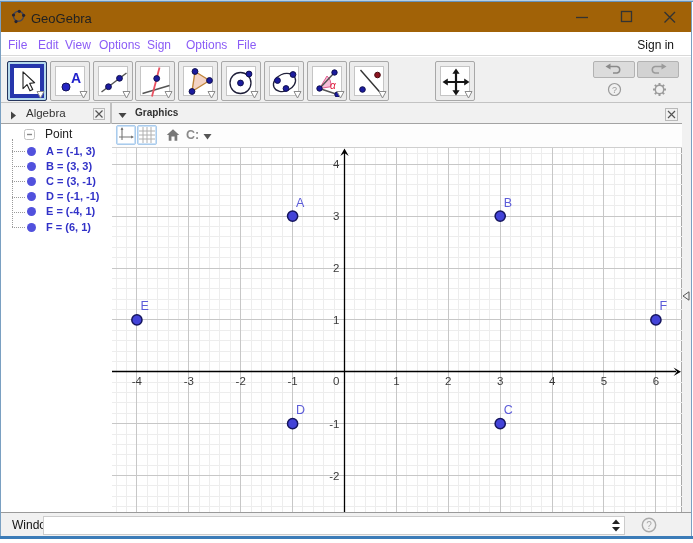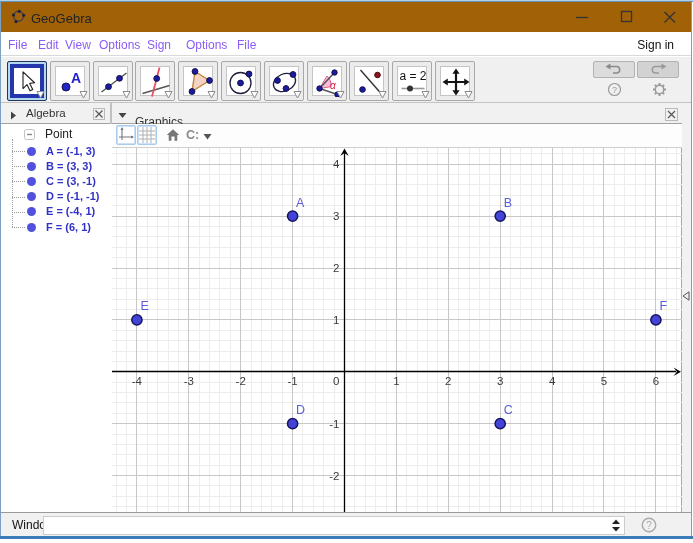--- a/index.html
+++ b/index.html
@@ -161,30 +161,20 @@
     <div class="tb" style="left:348.4px;top:4px">
       <div class="ti"><svg width="30" height="30" viewBox="0 0 30 30">
           <path d="M5.5 3 L26 26.5" stroke="#333" stroke-width="1.4"></path>
           <circle cx="22.5" cy="8" r="2.8" fill="#8c1420" stroke="#4a0a10"></circle>
           <circle cx="7.5" cy="22.5" r="2.8" fill="#1b1b9e" stroke="#10104e"></circle>
         </svg></div>
       <svg width="9" height="9" viewBox="0 0 9 9" style="position:absolute;right:1px;bottom:1px">
         <path d="M1 1.5 H8 L4.5 8 Z" fill="#fff" stroke="#8a8a8a" stroke-width="1"></path>
       </svg>
     </div>
-    <div class="tb" style="left:391.2px;top:4px">
-      <div class="ti"><svg width="30" height="30" viewBox="0 0 30 30">
-          <text x="15" y="13" text-anchor="middle" font-family="Liberation Sans, sans-serif" font-size="12" fill="#111">a = 2</text>
-          <path d="M3.5 21.5 H26.5" stroke="#999" stroke-width="1.6"></path>
-          <circle cx="12" cy="21.5" r="3" fill="#333"></circle>
-        </svg></div>
-      <svg width="9" height="9" viewBox="0 0 9 9" style="position:absolute;right:1px;bottom:1px">
-        <path d="M1 1.5 H8 L4.5 8 Z" fill="#fff" stroke="#8a8a8a" stroke-width="1"></path>
-      </svg>
-    </div>
     <div class="tb" style="left:434px;top:4px">
       <div class="ti"><svg width="30" height="30" viewBox="0 0 30 30">
           <path d="M15 1.5 L18.6 6.8 H16.1 V13.9 H23.2 V11.4 L28.5 15 L23.2 18.6 V16.1 H16.1 V23.2 H18.6 L15 28.5 L11.4 23.2 H13.9 V16.1 H6.8 V18.6 L1.5 15 L6.8 11.4 V13.9 H13.9 V6.8 H11.4 Z" fill="#151515"></path>
         </svg></div>
       <svg width="9" height="9" viewBox="0 0 9 9" style="position:absolute;right:1px;bottom:1px">
         <path d="M1 1.5 H8 L4.5 8 Z" fill="#fff" stroke="#8a8a8a" stroke-width="1"></path>
       </svg>
     </div>
  <div class="ur" style="left:592px;top:4px;background:#dcdcdc">
   <svg width="40" height="15" viewBox="0 0 40 15">
@@ -218,21 +208,21 @@
       <path d="M1 0.5 L6 4.5 L1 8.5 Z" fill="#444"></path>
     </svg>
  <span class="abs" style="left:25px;top:4px;font-size:11.5px;color:#333">Algebra</span>
  <svg class="abs" style="left:92px;top:5px" width="12" height="12" viewBox="0 0 12 12">
       <rect x="0.5" y="0.5" width="11" height="11" fill="none" stroke="#b9b9b9"></rect>
       <path d="M2.5 2.5 L9.5 9.5 M9.5 2.5 L2.5 9.5" stroke="#555" stroke-width="1.2"></path>
     </svg>
  <svg class="abs" style="left:117px;top:9px" width="9" height="7" viewBox="0 0 9 7">
       <path d="M0.5 1 H8.5 L4.5 6 Z" fill="#444"></path>
     </svg>
- <span class="abs" style="left:134px;top:12px;font-size:12px;font-weight:normal;color:#333">Graphics</span>
+ <span class="abs" style="left:134px;top:4px;font-size:10px;font-weight:bold;color:#333">Graphics</span>
  <svg class="abs" style="left:664px;top:5px" width="13" height="13" viewBox="0 0 13 13">
       <rect x="0.5" y="0.5" width="12" height="12" fill="none" stroke="#b9b9b9"></rect>
       <path d="M3 3 L10 10 M10 3 L3 10" stroke="#555" stroke-width="1.2"></path>
     </svg>
 </div>
 <div class="abs" id="vdiv"></div>
 <div class="abs" id="rstrip"></div>
 
 <div class="abs" id="alg">
  <svg class="abs" style="left:6.5px;top:4.5px" width="11" height="11" viewBox="0 0 11 11">

